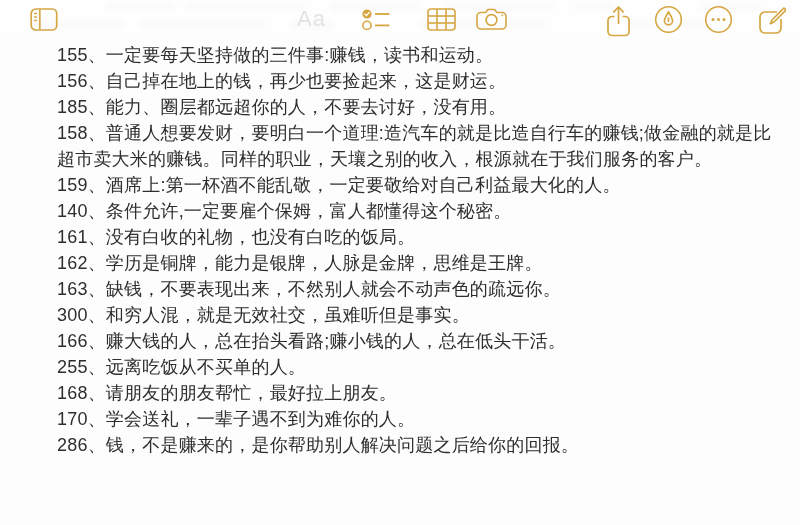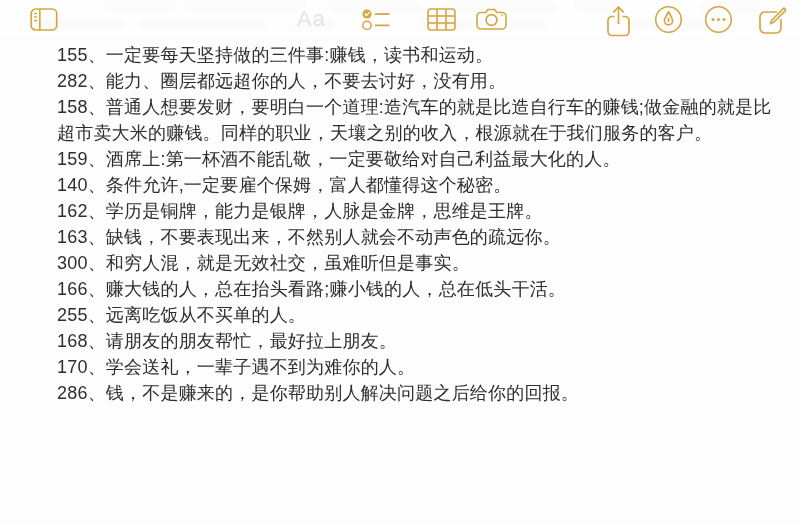--- a/index.html
+++ b/index.html
@@ -131,24 +131,26 @@
     <svg width="31" height="31" viewBox="0 0 31 31" fill="none" stroke="#d5a642" stroke-width="1.7">
       <path d="M21 7 h-12 a5 5 0 0 0 -5 5 v11 a5 5 0 0 0 5 5 h11 a5 5 0 0 0 5 -5 v-9"></path>
       <path d="M27.8 3.2 L16 15 l-1.6 3.6 L18 17 L29.2 5.8 a1.9 1.9 0 0 0 -1.4 -2.6 z" stroke-linejoin="round"></path>
     </svg>
   </div>
 
 </div>
 
 <div class="note-body">
     <div class="note-line">155、一定要每天坚持做的三件事:赚钱，读书和运动。</div>
-    <div class="note-line">282、能力、圈层都远超你的人，不要去讨好，没有用。</div>
+    <div class="note-line">156、自己掉在地上的钱，再少也要捡起来，这是财运。</div>
+    <div class="note-line">185、能力、圈层都远超你的人，不要去讨好，没有用。</div>
     <div class="note-line">158、普通人想要发财，要明白一个道理:造汽车的就是比造自行车的赚钱;做金融的就是比超市卖大米的赚钱。同样的职业，天壤之别的收入，根源就在于我们服务的客户。</div>
     <div class="note-line">159、酒席上:第一杯酒不能乱敬，一定要敬给对自己利益最大化的人。</div>
     <div class="note-line">140、条件允许,一定要雇个保姆，富人都懂得这个秘密。</div>
+    <div class="note-line">161、没有白收的礼物，也没有白吃的饭局。</div>
     <div class="note-line">162、学历是铜牌，能力是银牌，人脉是金牌，思维是王牌。</div>
     <div class="note-line">163、缺钱，不要表现出来，不然别人就会不动声色的疏远你。</div>
     <div class="note-line">300、和穷人混，就是无效社交，虽难听但是事实。</div>
     <div class="note-line">166、赚大钱的人，总在抬头看路;赚小钱的人，总在低头干活。</div>
     <div class="note-line">255、远离吃饭从不买单的人。</div>
     <div class="note-line">168、请朋友的朋友帮忙，最好拉上朋友。</div>
     <div class="note-line">170、学会送礼，一辈子遇不到为难你的人。</div>
     <div class="note-line">286、钱，不是赚来的，是你帮助别人解决问题之后给你的回报。</div>
   </div>
 

